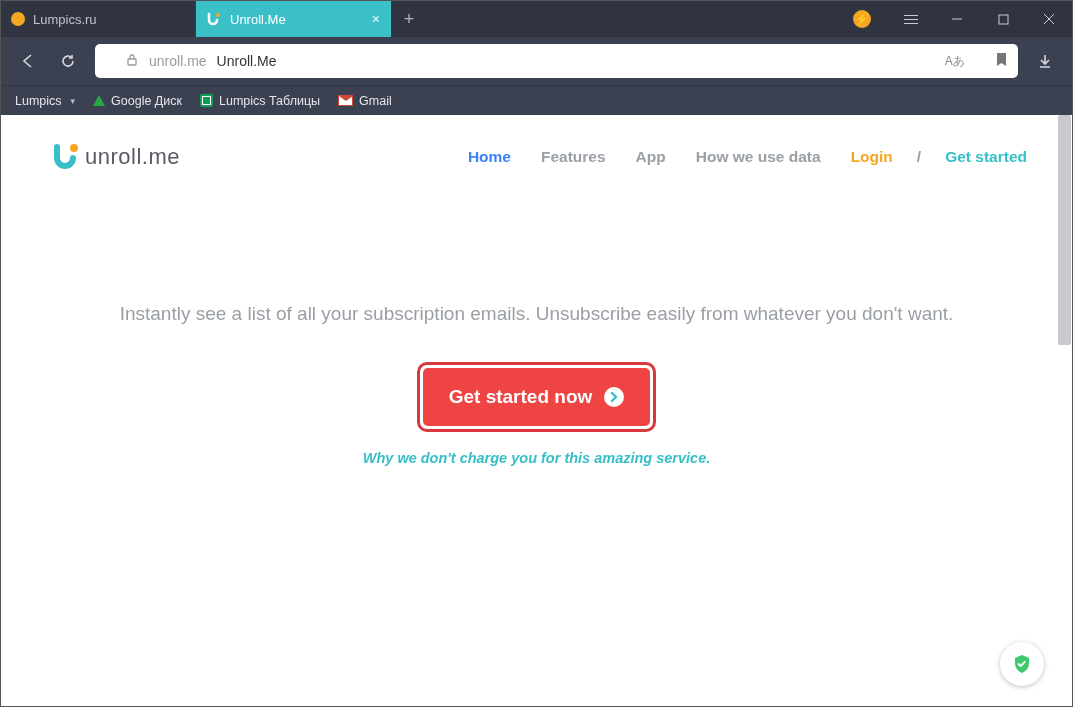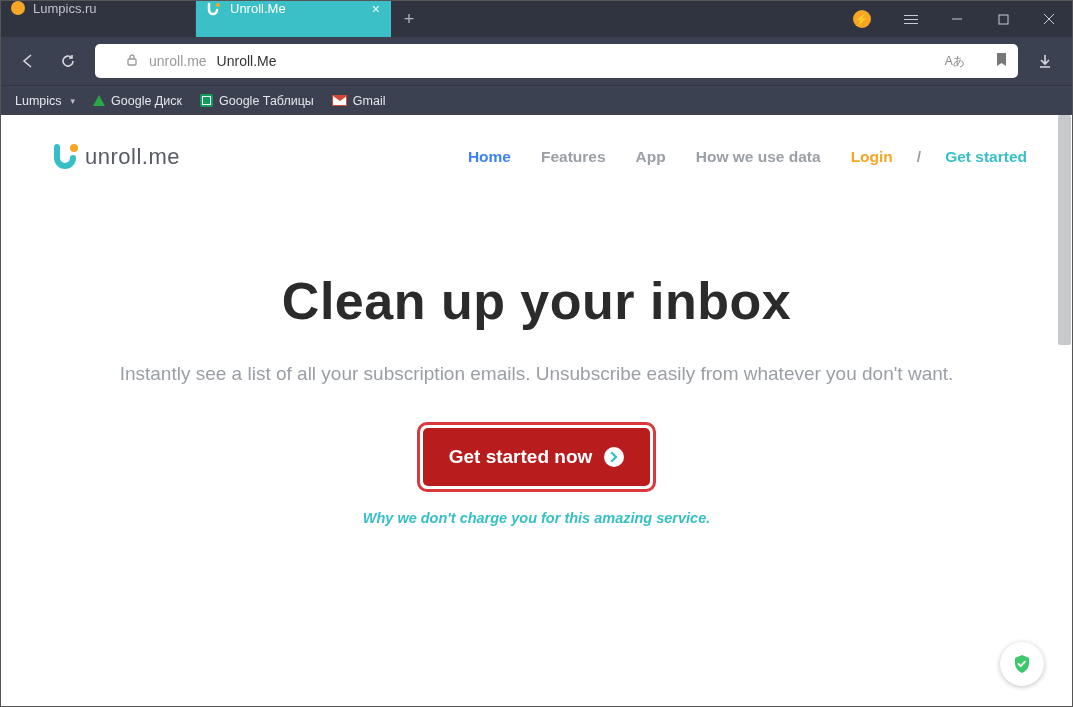--- a/index.html
+++ b/index.html
@@ -16,20 +16,21 @@
 
 .titlebar {
   height: 36px;
   background: #303441;
   display: flex;
   align-items: stretch;
   position: relative;
 }
 .tab {
   display: flex;
+  align-items: center;
   padding: 0 10px;
   gap: 8px;
   min-width: 195px;
   font-size: 13px;
   color: #c0c3cc;
   border-right: 1px solid rgba(255,255,255,0.05);
   position: relative;
 }
 .tab.active {
   background: #3cc0c7;
@@ -145,21 +146,21 @@
 .nav a.active { color:#3b82f6; }
 .nav a.login { color:#f5a623; }
 .nav .sep { color:#9aa0a6; }
 .nav a.getstarted { color:#36bfc7; }
 
 .hero { text-align:center; padding: 90px 60px 20px; }
 .hero h1 { font-size: 52px; font-weight: 800; color:#2b2b2b; letter-spacing:0.5px; }
 .hero p.sub { font-size: 19px; color:#9a9fa5; margin-top: 28px; line-height:1.55; font-weight:400;}
 .cta-wrap { margin-top: 34px; display:inline-block; border:3px solid #d9383d; border-radius:10px; padding:3px; }
 .cta-btn {
-  background:#b91c1c; color:#fff; border:none; font-size:19px; font-weight:700;
+  background:#ef4444; color:#fff; border:none; font-size:19px; font-weight:700;
   padding: 18px 26px; border-radius:5px; display:flex; align-items:center; gap:12px; cursor:pointer;
   font-family: inherit;
 }
 .cta-btn .chev {
   width: 20px; height: 20px; display:flex;align-items:center;justify-content:center;
   background:#fff; color:#36bfc7; border-radius:50%; font-size:14px;
 }
 .disclaimer { margin-top:18px; color:#36bfc7; font-style:italic; font-size:14.5px; font-weight:700; }
 
 .scrollbar-thumb {
@@ -266,21 +267,21 @@
 <div class="bookmarks-row">
   <div class="bookmark-item caret-down">
     <span>Lumpics</span>
   </div>
   <div class="bookmark-item">
     <span class="bm-drive"></span>
     <span>Google Диск</span>
   </div>
   <div class="bookmark-item">
     <span class="bm-sheets"></span>
-    <span>Google Таблицы</span>
+    <span>Lumpics Таблицы</span>
   </div>
   <div class="bookmark-item">
     <span class="bm-gmail"></span>
     <span>Gmail</span>
   </div>
 </div>
 
 <div class="page">
 
   <div class="site-header">
@@ -300,21 +301,20 @@
       <a href="#">How we use data</a>
       <span style="display:flex;gap:24px;align-items:center;">
         <a href="#" class="login">Login</a>
         <span class="sep">/</span>
         <a href="#" class="getstarted">Get started</a>
       </span>
     </nav>
   </div>
 
   <div class="hero">
-    <h1>Clean up your inbox</h1>
     <p class="sub">Instantly see a list of all your subscription emails. Unsubscribe easily from whatever you don't want.</p>
     <div class="cta-wrap">
       <button class="cta-btn">
         <span>Get started now</span>
         <span class="chev">
           <svg width="10" height="10" viewBox="0 0 10 10">
               <path d="M3 1 L7 5 L3 9" fill="none" stroke="#36bfc7" stroke-width="2.4" stroke-linecap="round" stroke-linejoin="round"></path>
             </svg>
         </span>
       </button>

